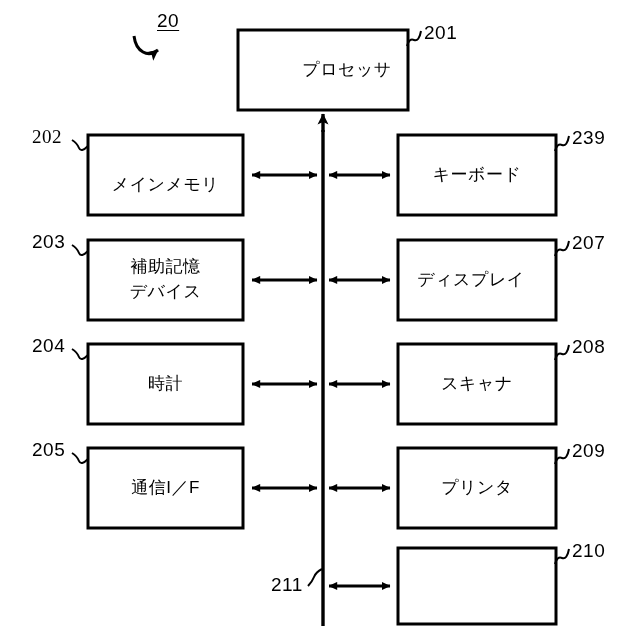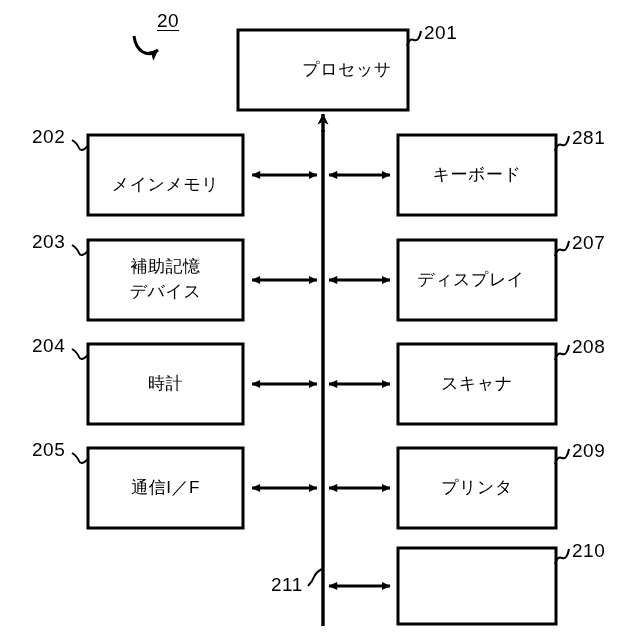--- a/index.html
+++ b/index.html
@@ -141,24 +141,24 @@
   <div class="box-label" style="left:88px; top:344px; width:155px; height:80px;">時計</div>
   <div class="box-label" style="left:88px; top:448px; width:155px; height:80px;text-align:center;">通信I／F</div>
   <div class="box-label" style="left:398px; top:135px; width:158px; height:80px;">キーボード</div>
   <div class="box-label" style="left:398px; top:240px; width:146px; height:80px;">ディスプレイ</div>
   <div class="box-label" style="left:398px; top:344px; width:158px; height:80px;">スキャナ</div>
   <div class="box-label" style="left:398px; top:448px; width:158px; height:80px;">プリンタ</div>
 
   <div class="fig-label" style="left:125px; top:10px;margin-left:32px;">20</div>
 
   <div class="ref-label" style="left:424px; top:22px;">201</div>
-  <div class="ref-label" style="left:32px; top:126px;">202</div>
+  <div class="ref-label" style="left:32px; top:126px;font-family:Liberation Serif, serif;">202</div>
   <div class="ref-label" style="left:32px; top:231px;">203</div>
   <div class="ref-label" style="left:32px; top:335px;">204</div>
   <div class="ref-label" style="left:32px; top:439px;">205</div>
-  <div class="ref-label" style="left:572px; top:127px;">281</div>
+  <div class="ref-label" style="left:572px; top:127px;">239</div>
   <div class="ref-label" style="left:572px; top:232px;">207</div>
   <div class="ref-label" style="left:572px; top:336px;">208</div>
   <div class="ref-label" style="left:572px; top:440px;">209</div>
   <div class="ref-label" style="left:572px; top:540px;">210</div>
   <div class="ref-label" style="left:271px; top:574px;">211</div>
 
 </div>
 
 </body></html>

